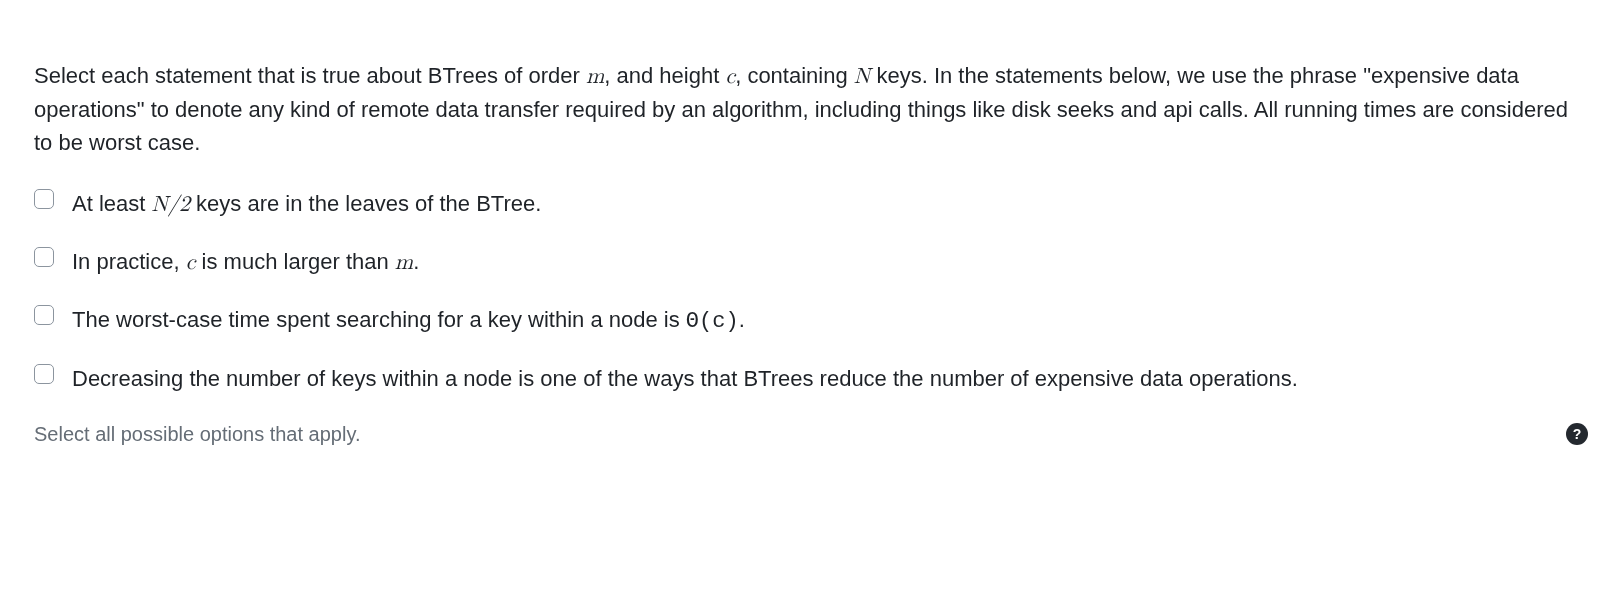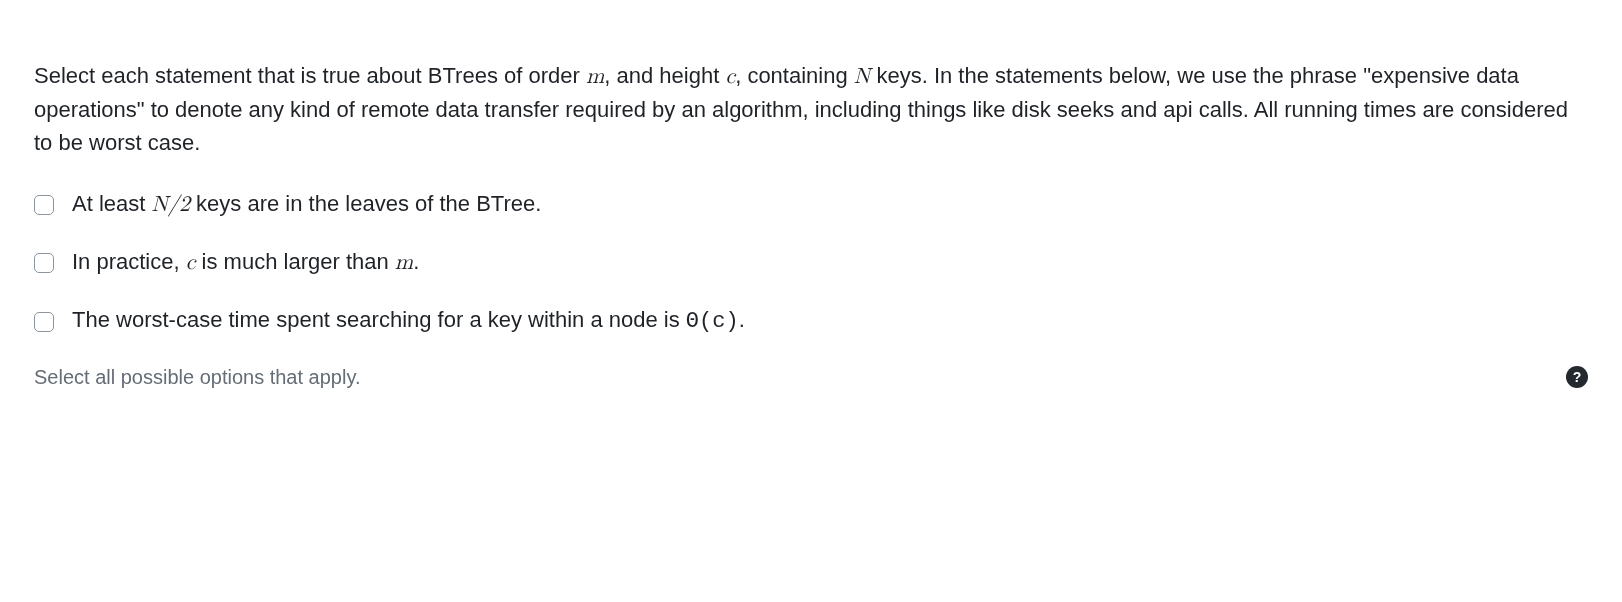--- a/index.html
+++ b/index.html
@@ -30,21 +30,21 @@
       font-family: Liberation Mono, monospace;
     }
     .options {
       display: flex;
       flex-direction: column;
       gap: 24px;
       margin-bottom: 24px;
     }
     .option {
       display: flex;
-      align-items: center;
+      align-items: flex-start;
       gap: 18px;
     }
     .option input[type="checkbox"] {
       width: 20px;
       height: 20px;
       flex-shrink: 0;
       appearance: none;
       border: 1.5px solid #8c959f;
       border-radius: 5px;
       background: #ffffff;
@@ -100,19 +100,25 @@
     </label>
   </div>
 
   <div class="option">
     <input type="checkbox" id="opt3" style="">
     <label class="option-label" for="opt3">
       <span>The worst-case time spent searching for a key within a node is </span><span class="math upright">Θ(c)</span><span>.</span>
     </label>
   </div>
 
+  <div class="option">
+    <input type="checkbox" id="opt4" style="">
+    <label class="option-label" for="opt4">
+      <span>Decreasing the number of keys within a node is one of the ways that BTrees reduce the number of expensive data operations.</span>
+    </label>
+  </div>
 
 </div>
 
 <div class="hint">
   <span>Select all possible options that apply.</span>
   <span class="help-icon">?</span>
 </div>
 
 </body></html>

